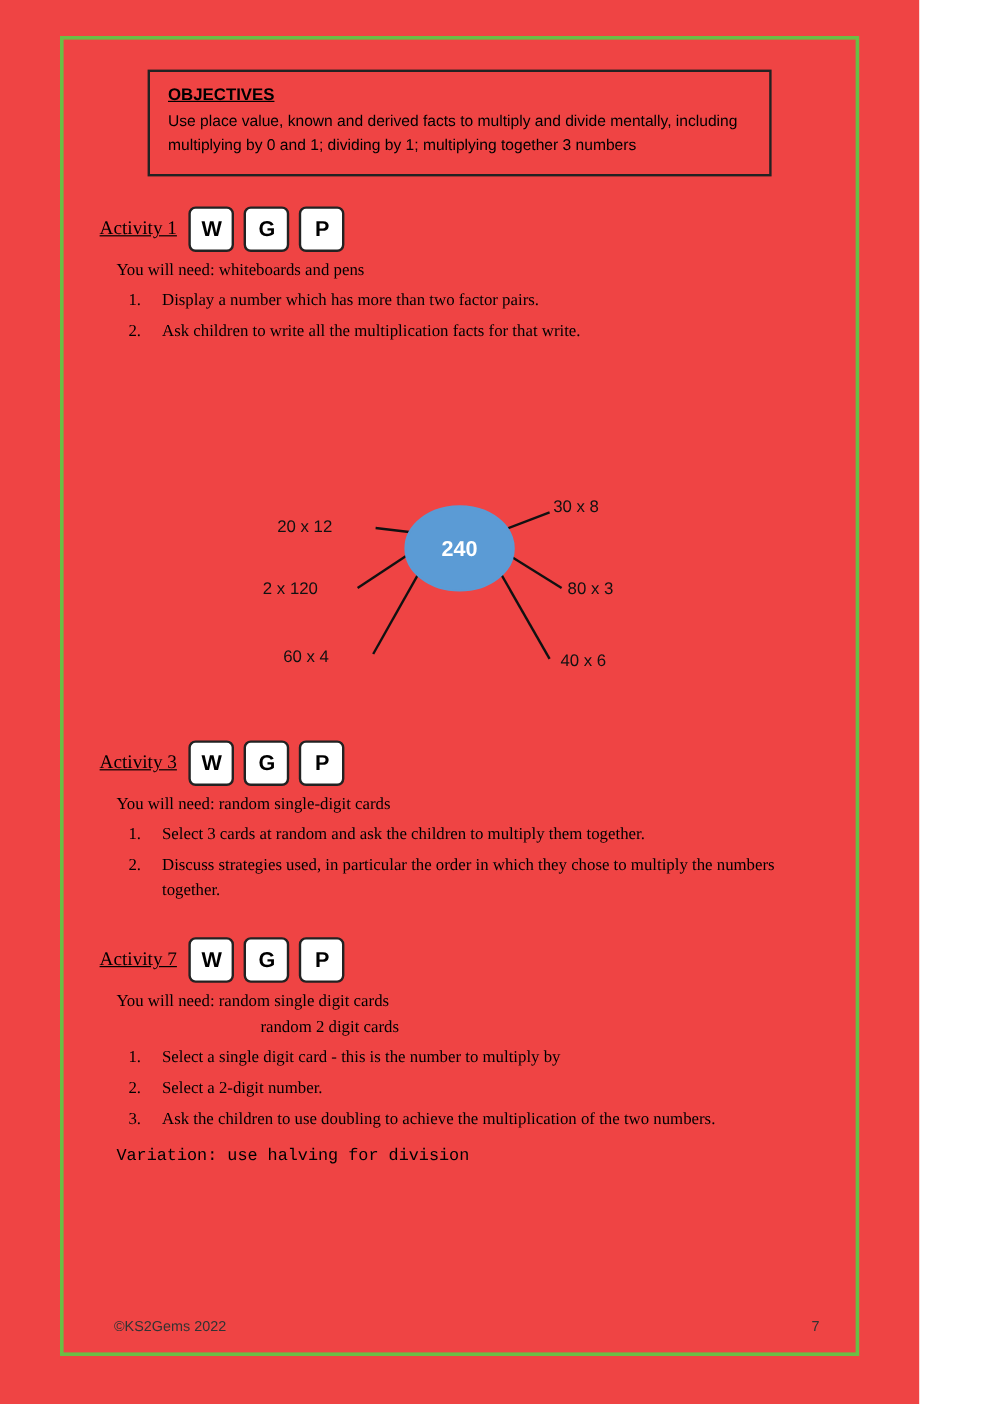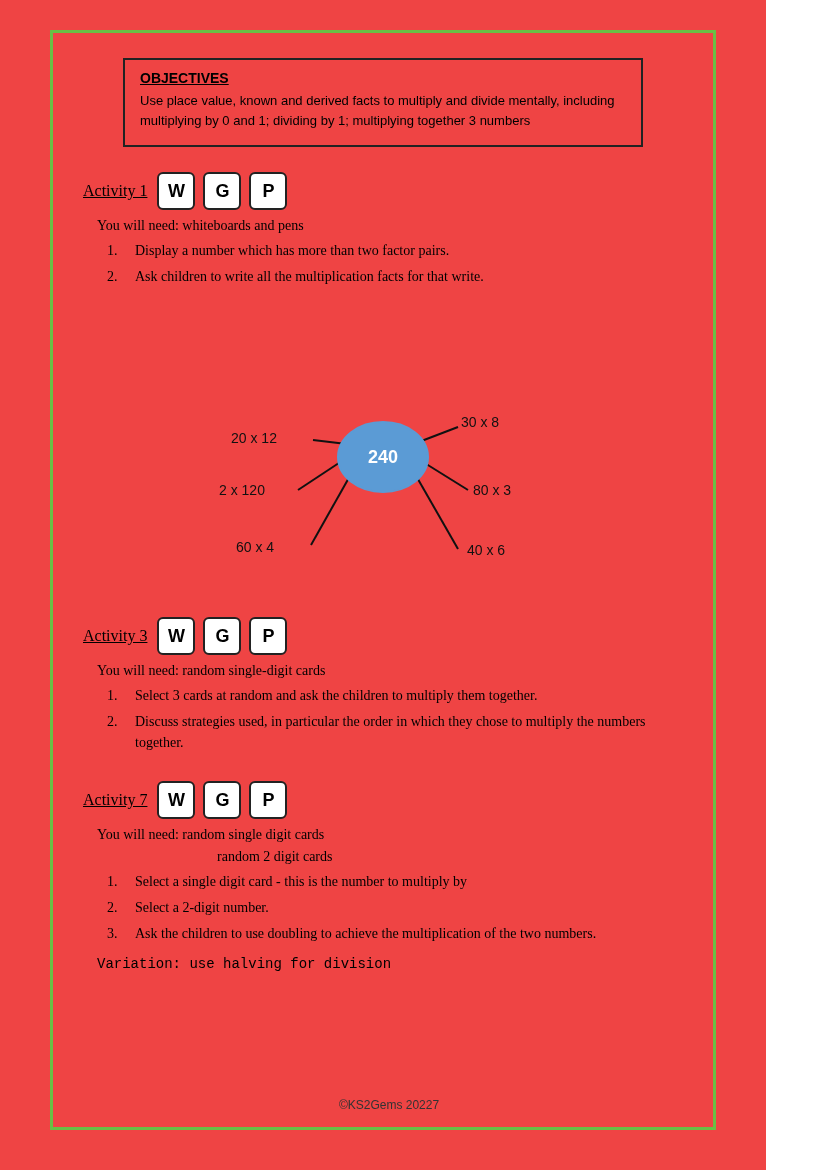--- a/index.html
+++ b/index.html
@@ -105,21 +105,21 @@
       justify-content: center;
       margin: 10px 0 20px 0;
     }
     
     .footer {
       position: absolute;
       bottom: 15px;
       left: 42px;
       right: 30px;
       display: flex;
-      justify-content: center;
+      justify-content: space-between;
       font-size: 12px;
       font-family: Arial, sans-serif;
       color: #333;
       margin-top: 26px;
     }
     .variation-line {
       margin-top: 12px;
       font-size: 14px;
       font-family: Liberation Mono, monospace;
     }

